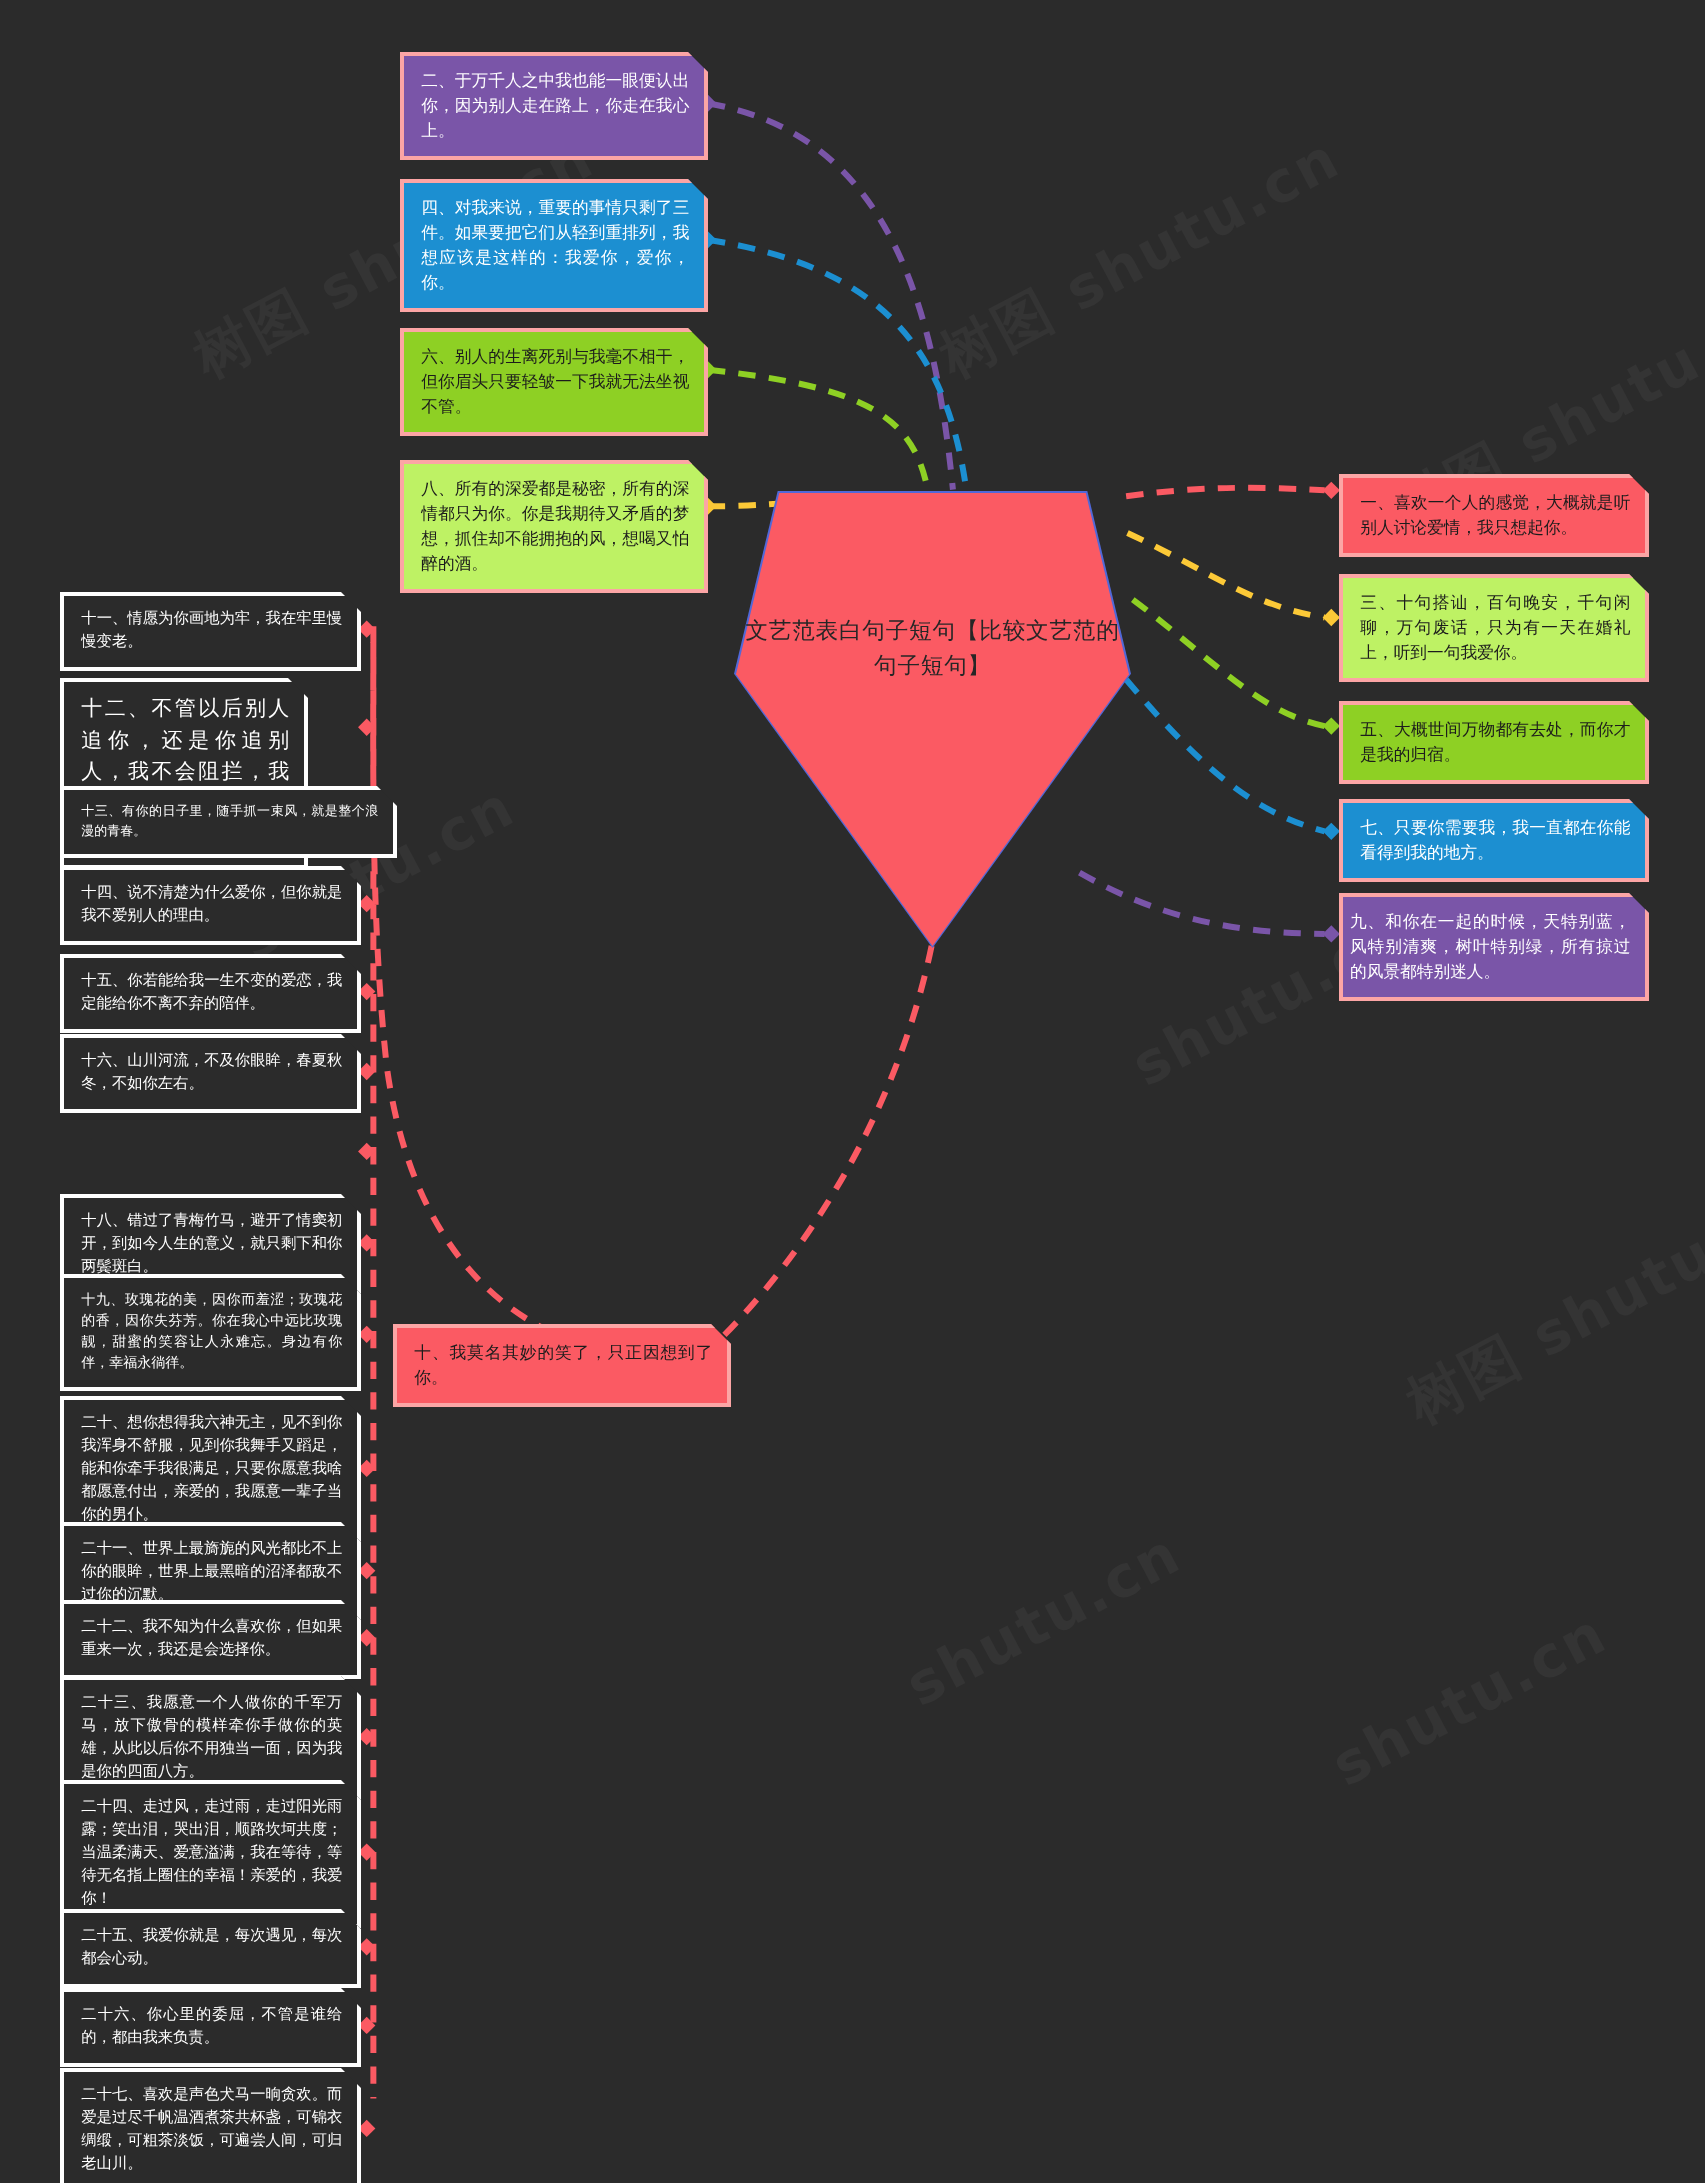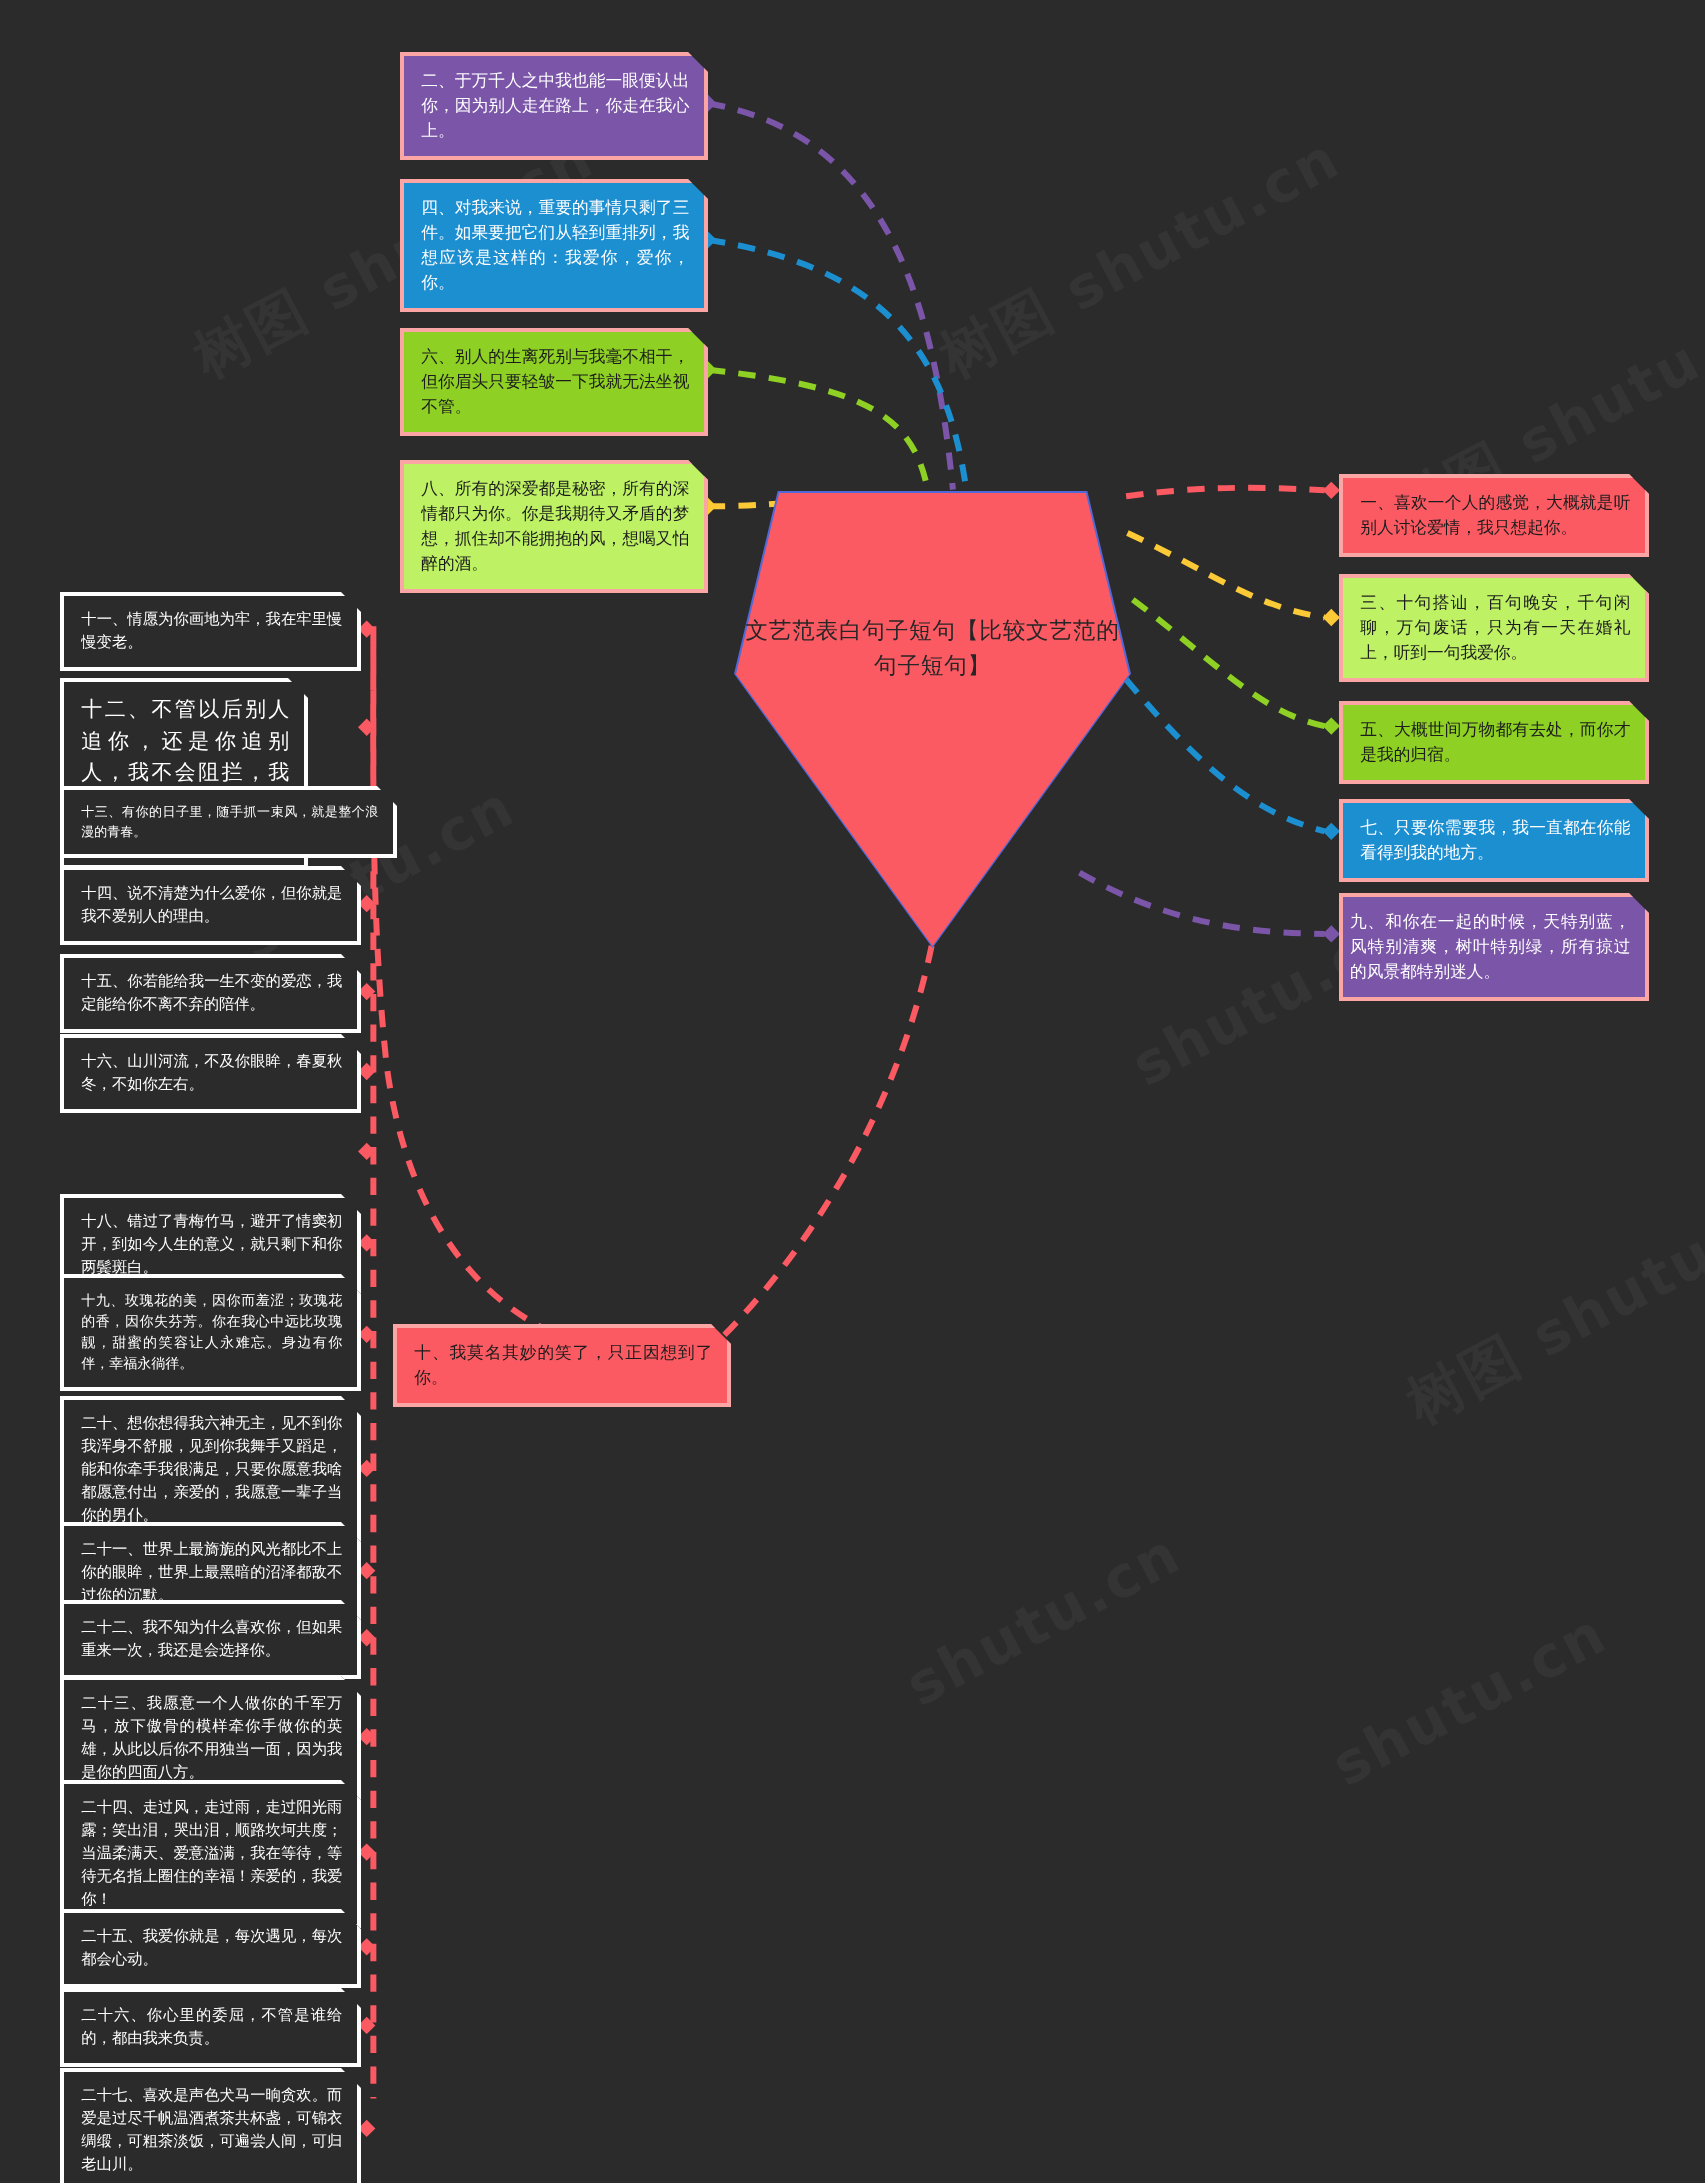--- a/index.html
+++ b/index.html
@@ -36,21 +36,21 @@
   }
   .node span { display: block; }
   .light-text { color: #ffffff; }
   .dark-text  { color: #1c1c1c; }
 
   .c-red    { background: #fb5a63; }
   .c-yellow { background: #bef264; }
   .c-green  { background: #8ed024; }
   .c-blue   { background: #1c8fd1; }
   .c-purple { background: #7a55a8; }
-  .c-dark   { background: #2b2b2b; border-color: #ffffff; }
+  .c-dark   { background: #2b2b2b; border-color: #ffffff; font-family: Liberation Mono, monospace; }
 
   
   #center-shape {
     position: absolute;
     left: 736px; top: 493px;
     width: 393px; height: 453px;
     background: #fb5a63;
     -webkit-clip-path: polygon(50% 100%, 0% 40%, 11% 0%, 89% 0%, 100% 40%);
     clip-path: polygon(50% 100%, 0% 40%, 11% 0%, 89% 0%, 100% 40%);
     display: flex; align-items: center; justify-content: center;

